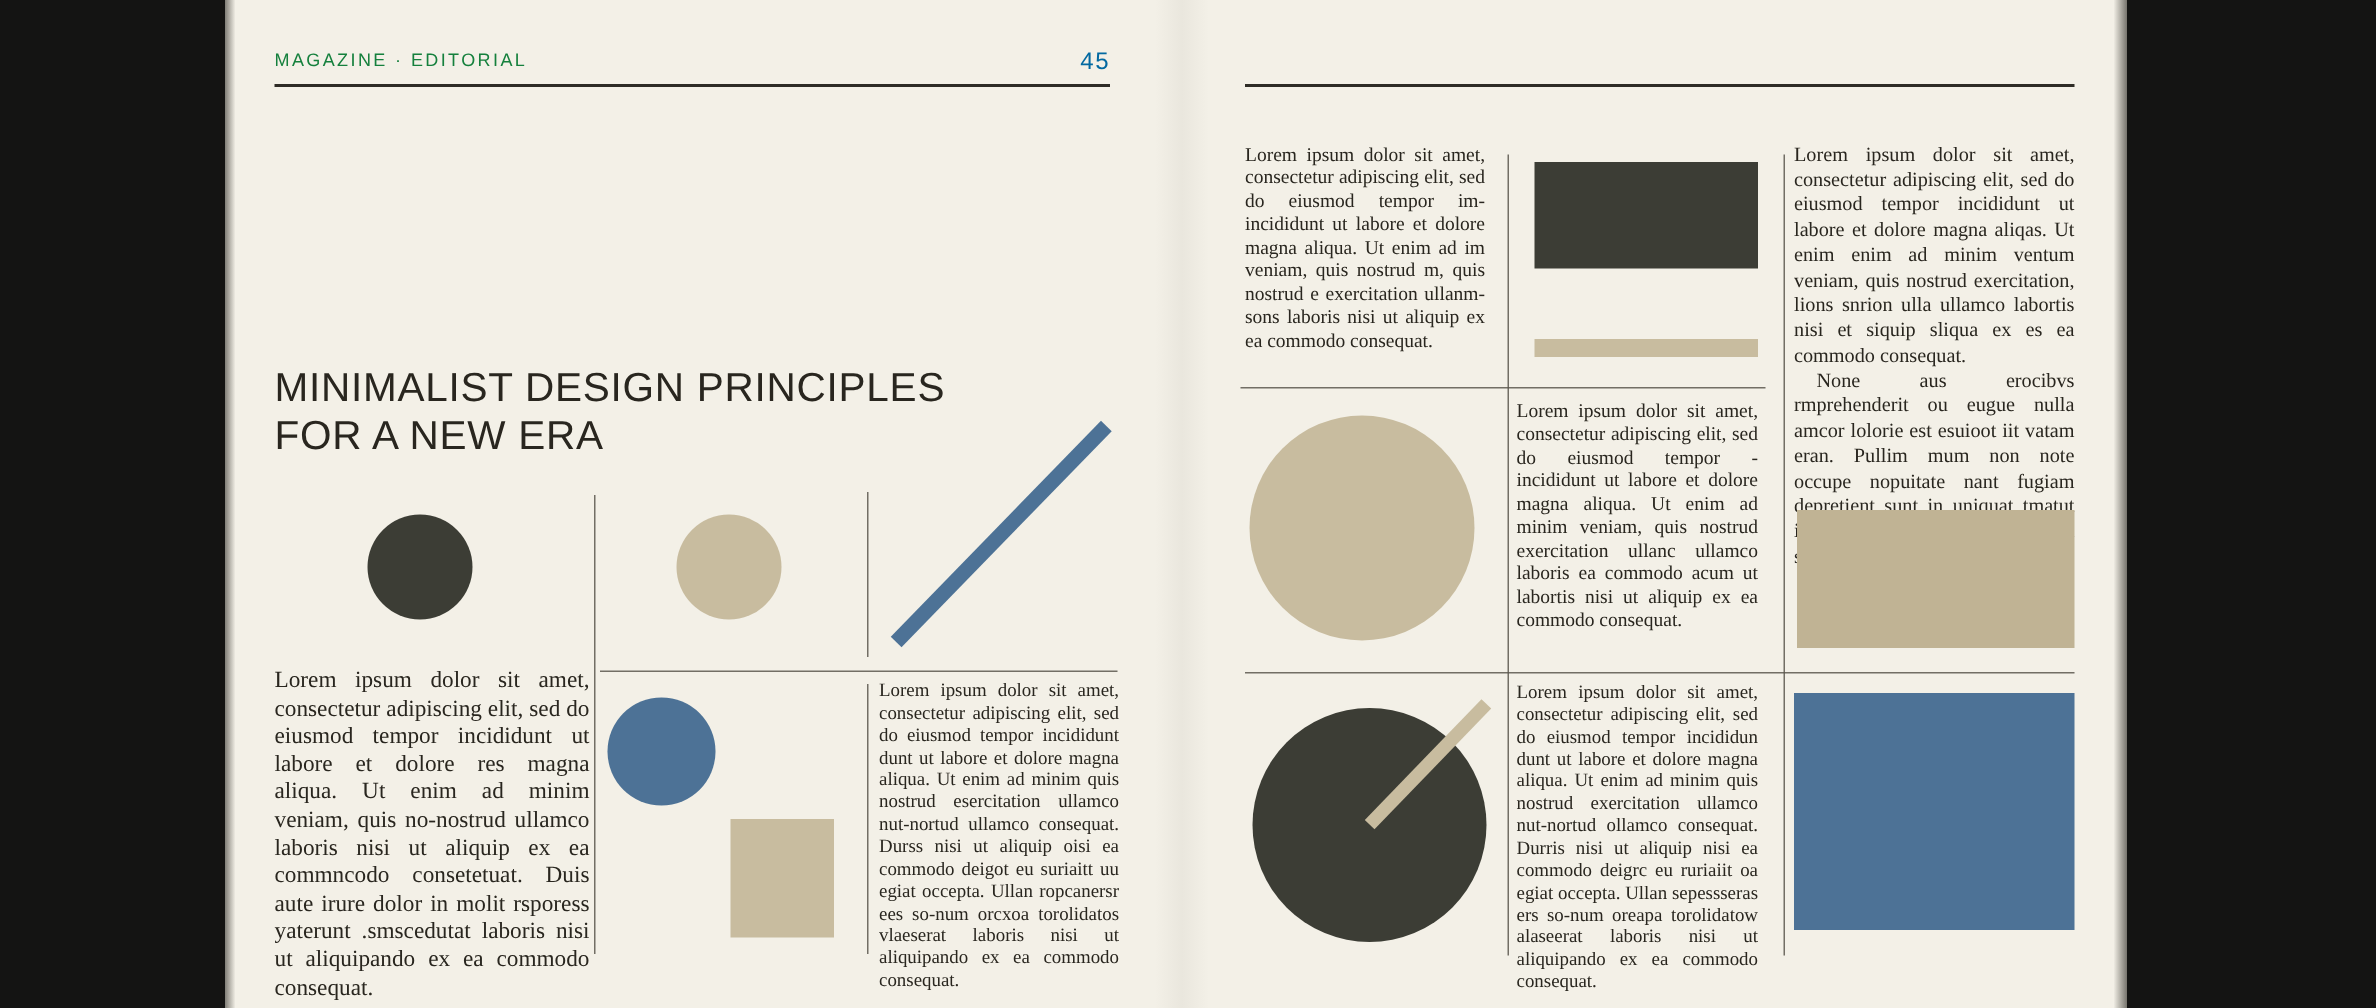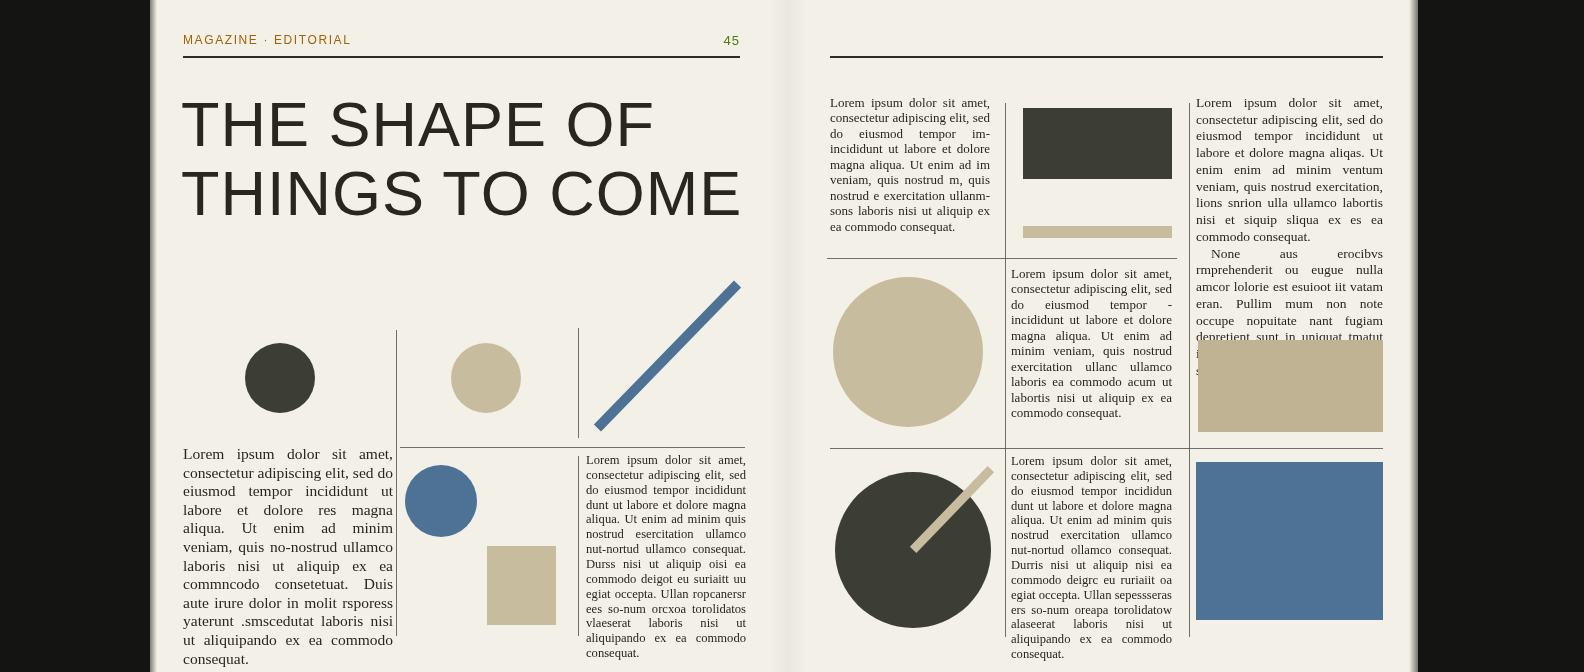--- a/index.html
+++ b/index.html
@@ -6,22 +6,22 @@
   .stage{position:relative;width:1584px;height:672px;background:var(--frame,#141413);overflow:hidden;
          font-family:"Liberation Sans",sans-serif;}
   .paper{position:absolute;left:150px;top:0;width:1268px;height:672px;background:var(--paper,#f3f0e7);}
   .paper::before{content:"";position:absolute;left:0;top:0;bottom:0;width:7px;
     background:linear-gradient(90deg,rgba(35,33,27,.55),rgba(35,33,27,0));pointer-events:none;}
   .paper::after{content:"";position:absolute;right:0;top:0;bottom:0;width:9px;
     background:linear-gradient(270deg,rgba(35,33,27,.6),rgba(35,33,27,0));pointer-events:none;}
   .gutter{position:absolute;left:620px;top:0;width:36px;height:672px;
     background:linear-gradient(90deg,rgba(60,55,45,0),rgba(60,55,45,.05),rgba(60,55,45,0));}
   .abs{position:absolute;}
-  .kicker{font-size:12px;letter-spacing:1.6px;color:#a16207;}
-  .pagenum{font-size:13px;letter-spacing:1px;color:#4d7c0f;text-align:right;}
+  .kicker{font-size:12px;letter-spacing:1.6px;color:#15803d;}
+  .pagenum{font-size:16px;letter-spacing:1px;color:#0369a1;text-align:right;}
   .running{font-size:12px;letter-spacing:1.2px;color:#2e2b25;text-align:right;}
   .hdr-rule{height:2px;background:var(--header-rule,#2e2c26);}
   .rule-h{height:1px;background:var(--rule,#5a574e);opacity:.85;}
   .rule-v{width:1px;background:var(--rule,#5a574e);opacity:.85;}
   .title{font-size:63px;line-height:1.10;letter-spacing:1px;color:var(--ink,#29261f);
          white-space:pre-line;font-weight:400;}
   .subtitle{font-size:27px;line-height:1.18;letter-spacing:.5px;color:var(--ink,#29261f);
          white-space:pre-line;font-weight:400;}
   .serif{font-family:"Liberation Serif",serif;color:var(--ink,#29261f);text-align:justify;}
   .intro{font-size:15.5px;line-height:1.20;width:210px;}
@@ -42,22 +42,22 @@
 <div class="stage">
   <div class="paper">
     <div class="gutter"></div>
 
     <div class="abs kicker" style="left:33px;top:33px;">MAGAZINE · EDITORIAL</div>
     <div class="abs pagenum" style="left:555px;top:33px;width:35px;">45</div>
     <div class="abs hdr-rule" style="left:33px;top:56px;width:557px;"></div>
 
     <div class="abs hdr-rule" style="left:680px;top:56px;width:553px;"></div>
 
-    <div class="abs title" style="left:31px;top:90px;width:580px;">THE SHAPE OF
-THINGS TO COME</div>
+    <div class="abs subtitle" style="left:33px;top:243px;width:460px;">MINIMALIST DESIGN PRINCIPLES
+FOR A NEW ERA</div>
 
     <div class="abs circle dark" style="left:95px;top:343px;width:70px;height:70px;"></div>
     <div class="abs rule-v" style="left:246px;top:330px;height:306px;"></div>
     <div class="abs rule-v" style="left:428px;top:328px;height:110px;"></div>
     <div class="abs rule-v" style="left:428px;top:456px;height:180px;"></div>
     <div class="abs rule-h" style="left:250px;top:447px;width:345px;"></div>
     <div class="abs circle tan" style="left:301px;top:343px;width:70px;height:70px;"></div>
     <div class="abs blue" style="left:417px;top:351px;width:201px;height:10px;transform:rotate(-45.8deg);"></div>
     <div class="abs circle blue" style="left:255px;top:465px;width:72px;height:72px;"></div>
     <div class="abs tan" style="left:337px;top:546px;width:69px;height:79px;"></div>

